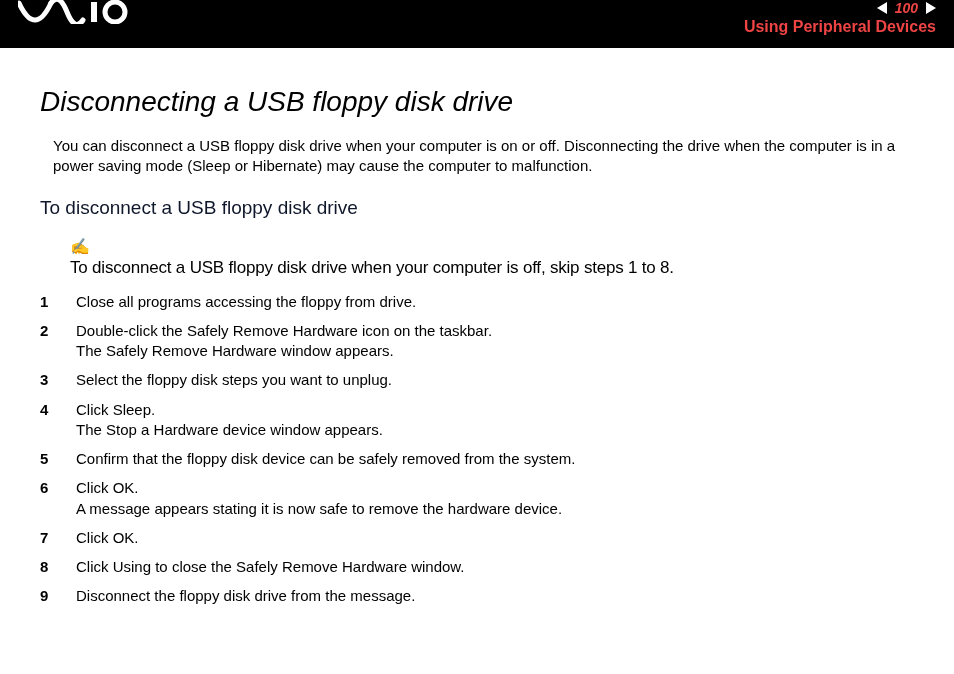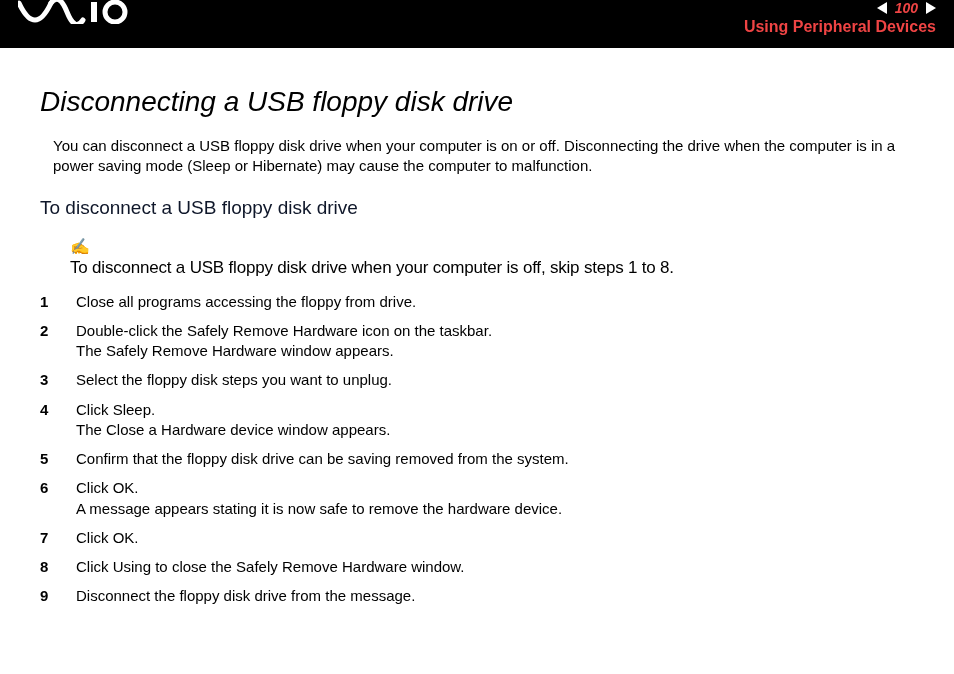--- a/index.html
+++ b/index.html
@@ -151,25 +151,25 @@
       <div class="step">
         <div class="step-num">2</div>
         <div class="step-body">Double-click the <b>Safely Remove Hardware</b> icon on the taskbar.<br>The <b>Safely Remove Hardware</b> window appears.</div>
       </div>
       <div class="step">
         <div class="step-num">3</div>
         <div class="step-body">Select the floppy disk steps you want to unplug.</div>
       </div>
       <div class="step">
         <div class="step-num">4</div>
-        <div class="step-body">Click <b>Sleep</b>.<br>The <b>Close a Hardware device</b> window appears.</div>
+        <div class="step-body">Click <b>Sleep</b>.<br>The <b>Stop a Hardware device</b> window appears.</div>
       </div>
       <div class="step">
         <div class="step-num">5</div>
-        <div class="step-body">Confirm that the floppy disk drive can be saving removed from the system.</div>
+        <div class="step-body">Confirm that the floppy disk device can be safely removed from the system.</div>
       </div>
       <div class="step">
         <div class="step-num">6</div>
         <div class="step-body">Click <b>OK</b>.<br>A message appears stating it is now safe to remove the hardware device.</div>
       </div>
       <div class="step">
         <div class="step-num">7</div>
         <div class="step-body">Click <b>OK</b>.</div>
       </div>
       <div class="step">

